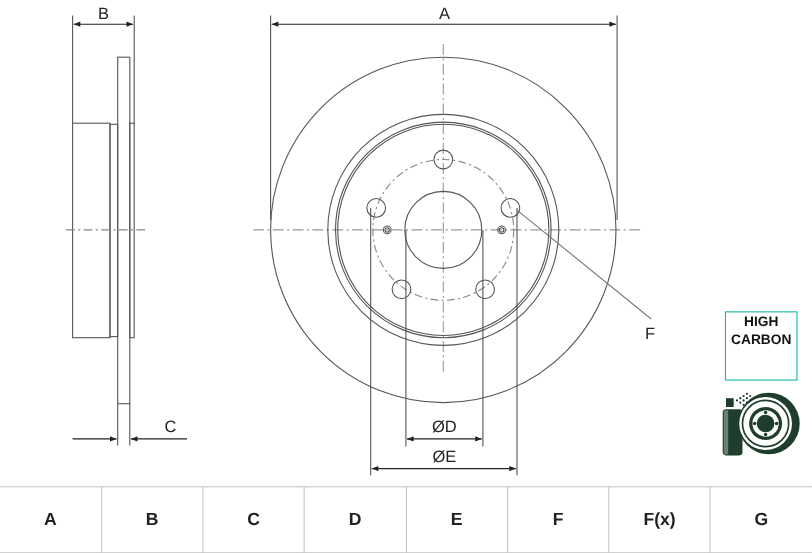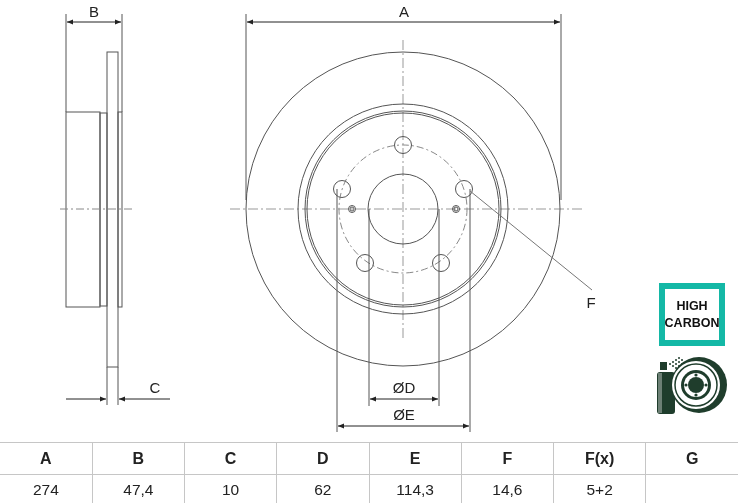--- a/index.html
+++ b/index.html
@@ -1,19 +1,19 @@
 <!DOCTYPE html>
 <html><head>
 <meta charset="utf-8">
 <style>
   html, body { margin:0; padding:0; background:#ffffff; }
   body { width:738px; height:503px; position:relative; overflow:hidden; font-family:"Liberation Sans", sans-serif; }
   svg.drawing { position:absolute; left:0; top:0; }
   .lbl { font-family:"Liberation Sans", sans-serif; font-size:15px; fill:#222; }
-  .hc-box { position:absolute; left:659px; top:283px; width:66px; height:63px; border:6px solid #14b8a6; box-sizing:border-box; display:flex; flex-direction:column; align-items:center; justify-content:center; }
+  .hc-box { position:absolute; left:659px; top:283px; width:66px; height:63px; border:1px solid #14b8a6; box-sizing:border-box; display:flex; flex-direction:column; align-items:center; justify-content:flex-start; }
   .hc-box span { font-family:"Liberation Sans", sans-serif; font-weight:bold; font-size:12.5px; line-height:17px; color:#111; letter-spacing:0px; }
   table.spec { position:absolute; left:0; top:442px; width:738px; height:61px; border-collapse:collapse; table-layout:fixed; }
   table.spec td { border:1px solid #c6c6c6; text-align:center; color:#222; padding:0; }
   table.spec tr.hdr td { height:31px; font-weight:bold; font-size:16px; }
   table.spec tr.val td { height:29px; font-size:15.5px; }
   table.spec tr td:first-child { border-left:none; }
   table.spec tr td:last-child { border-right:none; }
 </style>
 </head>
 <body>
@@ -137,24 +137,14 @@
       <tr class="hdr">
     <td>A</td>
     <td>B</td>
     <td>C</td>
     <td>D</td>
     <td>E</td>
     <td>F</td>
     <td>F(x)</td>
     <td>G</td>
   </tr>
-  <tr class="val">
-    <td>274</td>
-    <td>47,4</td>
-    <td>10</td>
-    <td>62</td>
-    <td>114,3</td>
-    <td>14,6</td>
-    <td>5+2</td>
-    <td></td>
-  </tr>
 </tbody>
   </table>
 
 </body></html>

